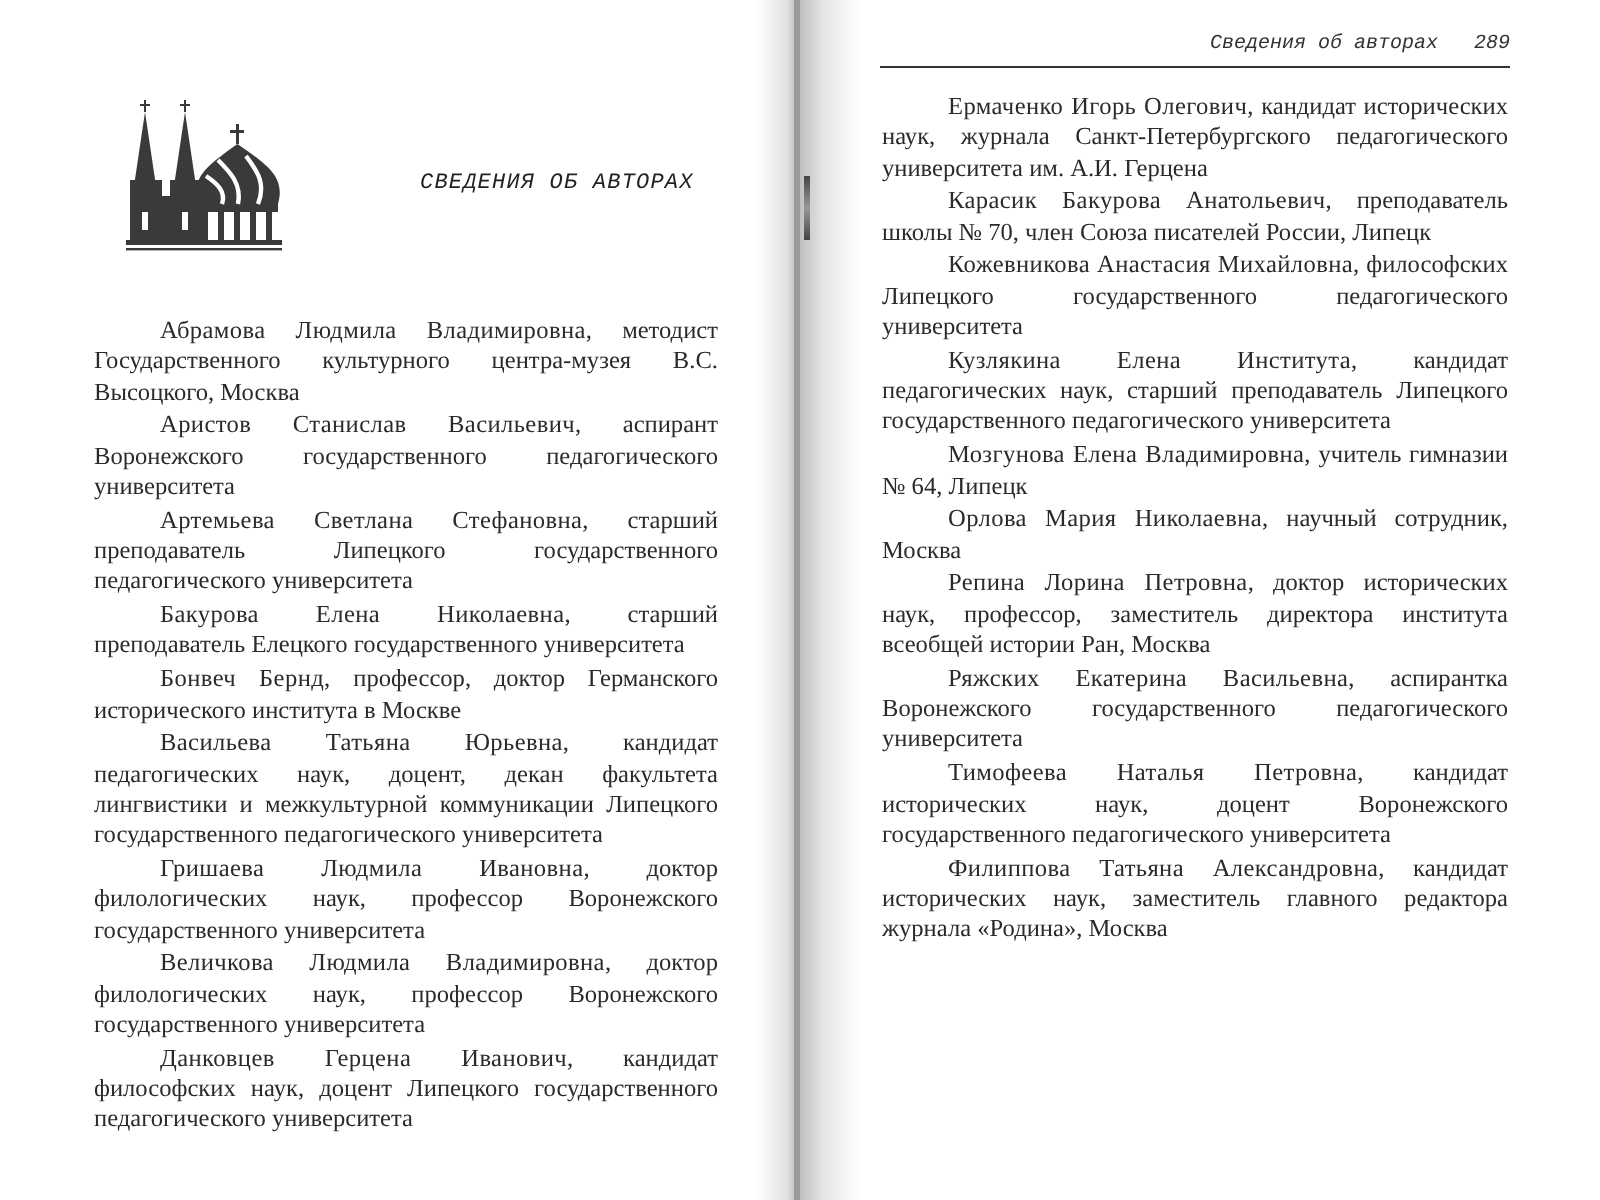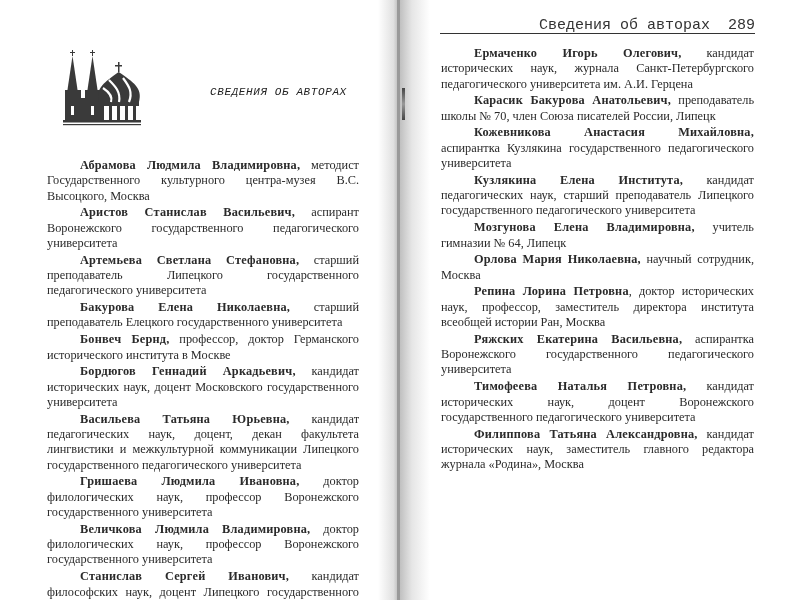--- a/index.html
+++ b/index.html
@@ -37,29 +37,29 @@
     font-family:"Liberation Mono", "DejaVu Sans Mono", monospace;
     font-style:italic; font-size:11px; letter-spacing:0.6px; color:#222;
   }
   .entries-left { position:absolute; left:47px; top:158px; width:312px; }
   .entries-right { position:absolute; left:441px; top:46px; width:313px; }
 
   .entry {
     font-size:12.3px; line-height:15.3px; text-align:justify;
     text-indent:33px; margin:0 0 1.5px 0;
   }
-  .entry .name { font-weight:bold; letter-spacing:0.2px; }
+  .entry .name { font-weight:normal; letter-spacing:0.2px; }
 
   
   .running-head {
     position:absolute; left:440px; top:17px; width:315px; height:16px;
     border-bottom:1px solid #333;
     text-align:right;
     font-family:"Liberation Mono", "DejaVu Sans Mono", monospace;
-    font-size:15px; color:#333;
+    font-style:italic; font-size:10px; color:#333;
   }
   .running-head .page-num { margin-left:18px; }
 </style>
 </head>
 <body>
 
 <div class="spread">
   <div class="page page-left">
     <div class="gutter-shadow-left"></div>
 
@@ -104,45 +104,44 @@
     </svg>
 
     <div class="section-title">СВЕДЕНИЯ ОБ АВТОРАХ</div>
 
     <div class="entries-left">
       <p class="entry"><span class="name">Абрамова Людмила Владимировна,</span><span> методист Государственного культурного центра-музея В.С. Высоцкого, Москва</span></p>
       <p class="entry"><span class="name">Аристов Станислав Васильевич,</span><span> аспирант Воронежского государственного педагогического университета</span></p>
       <p class="entry"><span class="name">Артемьева Светлана Стефановна,</span><span> старший преподаватель Липецкого государственного педагогического университета</span></p>
       <p class="entry"><span class="name">Бакурова Елена Николаевна,</span><span> старший преподаватель Елецкого государственного университета</span></p>
       <p class="entry"><span class="name">Бонвеч Бернд,</span><span> профессор, доктор Германского исторического института в Москве</span></p>
-      <p class="entry"><span class="name">Бордюгов Геннадий Аркадьевич,</span><span> кандидат исторических наук, доцент Московского государственного университета</span></p>
       <p class="entry"><span class="name">Васильева Татьяна Юрьевна,</span><span> кандидат педагогических наук, доцент, декан факультета лингвистики и межкультурной коммуникации Липецкого государственного педагогического университета</span></p>
       <p class="entry"><span class="name">Гришаева Людмила Ивановна,</span><span> доктор филологических наук, профессор Воронежского государственного университета</span></p>
       <p class="entry"><span class="name">Величкова Людмила Владимировна,</span><span> доктор филологических наук, профессор Воронежского государственного университета</span></p>
-      <p class="entry"><span class="name">Станислав Сергей Иванович,</span><span> кандидат философских наук, доцент Липецкого государственного педагогического университета</span></p>
+      <p class="entry"><span class="name">Данковцев Герцена Иванович,</span><span> кандидат философских наук, доцент Липецкого государственного педагогического университета</span></p>
 
     </div>
   </div>
 
   <div class="page page-right">
     <div class="gutter-shadow-right"></div>
   </div>
 </div>
 
 <div class="gutter-line"></div>
 <div class="staple"></div>
 
 <div class="running-head">
   <span>Сведения об авторах</span><span class="page-num">289</span>
 </div>
 
 <div class="entries-right">
   <p class="entry"><span class="name">Ермаченко Игорь Олегович,</span><span> кандидат исторических наук, журнала Санкт-Петербургского педагогического университета им. А.И. Герцена</span></p>
   <p class="entry"><span class="name">Карасик Бакурова Анатольевич,</span><span> преподаватель школы № 70, член Союза писателей России, Липецк</span></p>
-  <p class="entry"><span class="name">Кожевникова Анастасия Михайловна,</span><span> аспирантка Кузлякина государственного педагогического университета</span></p>
+  <p class="entry"><span class="name">Кожевникова Анастасия Михайловна,</span><span> философских Липецкого государственного педагогического университета</span></p>
   <p class="entry"><span class="name">Кузлякина Елена Института,</span><span> кандидат педагогических наук, старший преподаватель Липецкого государственного педагогического университета</span></p>
   <p class="entry"><span class="name">Мозгунова Елена Владимировна,</span><span> учитель гимназии № 64, Липецк</span></p>
   <p class="entry"><span class="name">Орлова Мария Николаевна,</span><span> научный сотрудник, Москва</span></p>
   <p class="entry"><span class="name">Репина Лорина Петровна</span><span>, доктор исторических наук, профессор, заместитель директора института всеобщей истории Ран, Москва</span></p>
   <p class="entry"><span class="name">Ряжских Екатерина Васильевна,</span><span> аспирантка Воронежского государственного педагогического университета</span></p>
   <p class="entry"><span class="name">Тимофеева Наталья Петровна,</span><span> кандидат исторических наук, доцент Воронежского государственного педагогического университета</span></p>
   <p class="entry"><span class="name">Филиппова Татьяна Александровна,</span><span> кандидат исторических наук, заместитель главного редактора журнала «Родина», Москва</span></p>
 
 </div>
 

